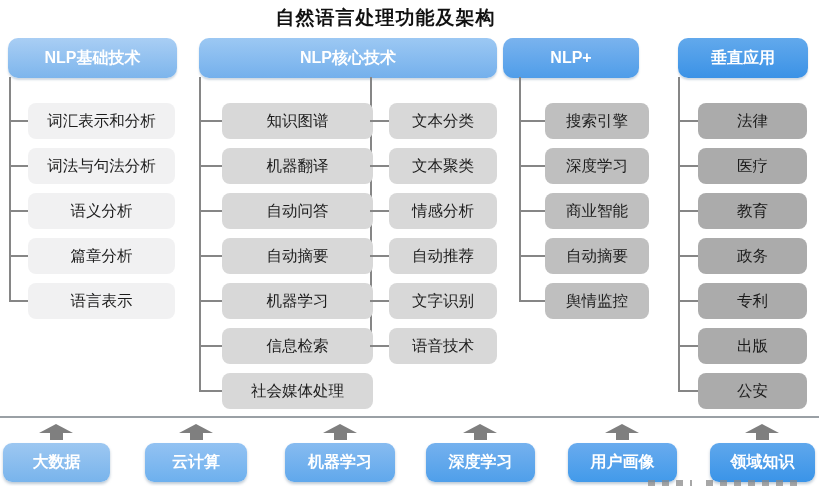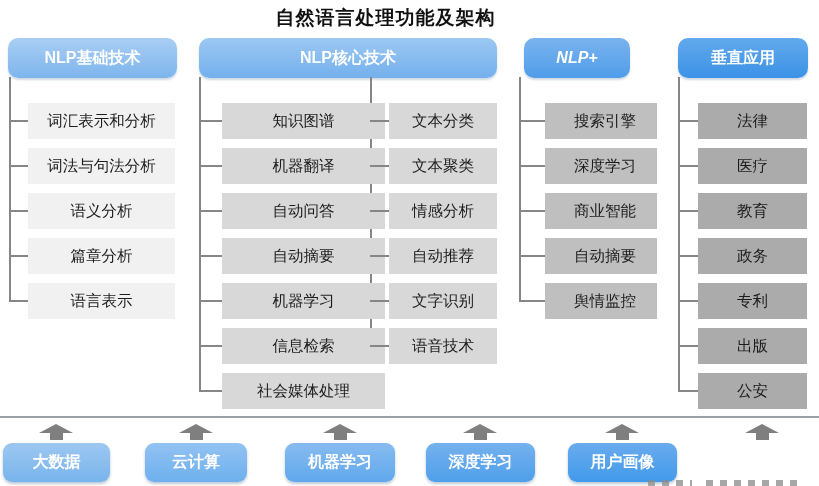--- a/index.html
+++ b/index.html
@@ -8,30 +8,30 @@
 
   .title{position:absolute;top:5px;left:0;width:771px;text-align:center;
          font-size:19px;font-weight:bold;color:#111;letter-spacing:1px;}
 
   .hdr{position:absolute;top:38px;height:40px;border-radius:10px;
        display:flex;align-items:center;justify-content:center;
        color:#ffffff;font-size:16px;font-weight:600;
        box-shadow:0 2px 2px rgba(100,130,160,.30);}
   .h1{left:8px;width:169px;background:linear-gradient(180deg,#a9cef4 0%,#7db5ec 100%);}
   .h2{left:199px;width:298px;background:linear-gradient(180deg,#9cc8f3 0%,#74b0ec 100%);}
-  .h3{left:524px;width:106px;background:linear-gradient(180deg,#7ab3ee 0%,#4f9de9 100%);font-style:italic;}
+  .h3{left:503px;width:136px;background:linear-gradient(180deg,#7ab3ee 0%,#4f9de9 100%);}
   .h4{left:678px;width:130px;background:linear-gradient(180deg,#62a9ec 0%,#3b92e6 100%);}
 
-  .item{position:absolute;height:36px;border-radius:0;
+  .item{position:absolute;height:36px;border-radius:8px;
         display:flex;align-items:center;justify-content:center;
         font-size:15.5px;font-weight:500;color:#1c1c1c;}
   .c1 {left:28px; width:147px;background:#f1f1f2;}
-  .c2a{left:222px;width:163px;background:#d8d8d8;}
+  .c2a{left:222px;width:151px;background:#d8d8d8;}
   .c2b{left:389px;width:108px;background:#d8d8d8;}
-  .c3 {left:545px;width:104px;background:#bfbfbf;padding-left:8px;}
+  .c3 {left:545px;width:104px;background:#bfbfbf;}
   .c4 {left:698px;width:109px;background:#ababab;}
 
   .vline{position:absolute;width:2px;background:#868686;}
   .tick{position:absolute;height:2px;background:#868686;}
 
   .sep{position:absolute;left:0;top:416px;width:819px;height:2px;background:#9aa0a5;}
 
   .arrow{position:absolute;top:424px;width:34px;height:16px;
          display:flex;flex-direction:column;align-items:center;}
   .a-head{width:0;height:0;border-left:17px solid transparent;
@@ -162,17 +162,18 @@
   <div class="arrow" style="left:745px">
       <span class="a-head"></span>
       <span class="a-stem"></span>
     </div>
 
   <div class="fbox f2">云计算</div>
   <div class="fbox f1">大数据</div>
   <div class="fbox f3">机器学习</div>
   <div class="fbox f4">深度学习</div>
   <div class="fbox f5">用户画像</div>
+  <div class="fbox f6">领域知识</div>
 
   <div class="wm wm1"></div>
   <div class="wm wm2"></div>
 
 </div>
 
 </body></html>

